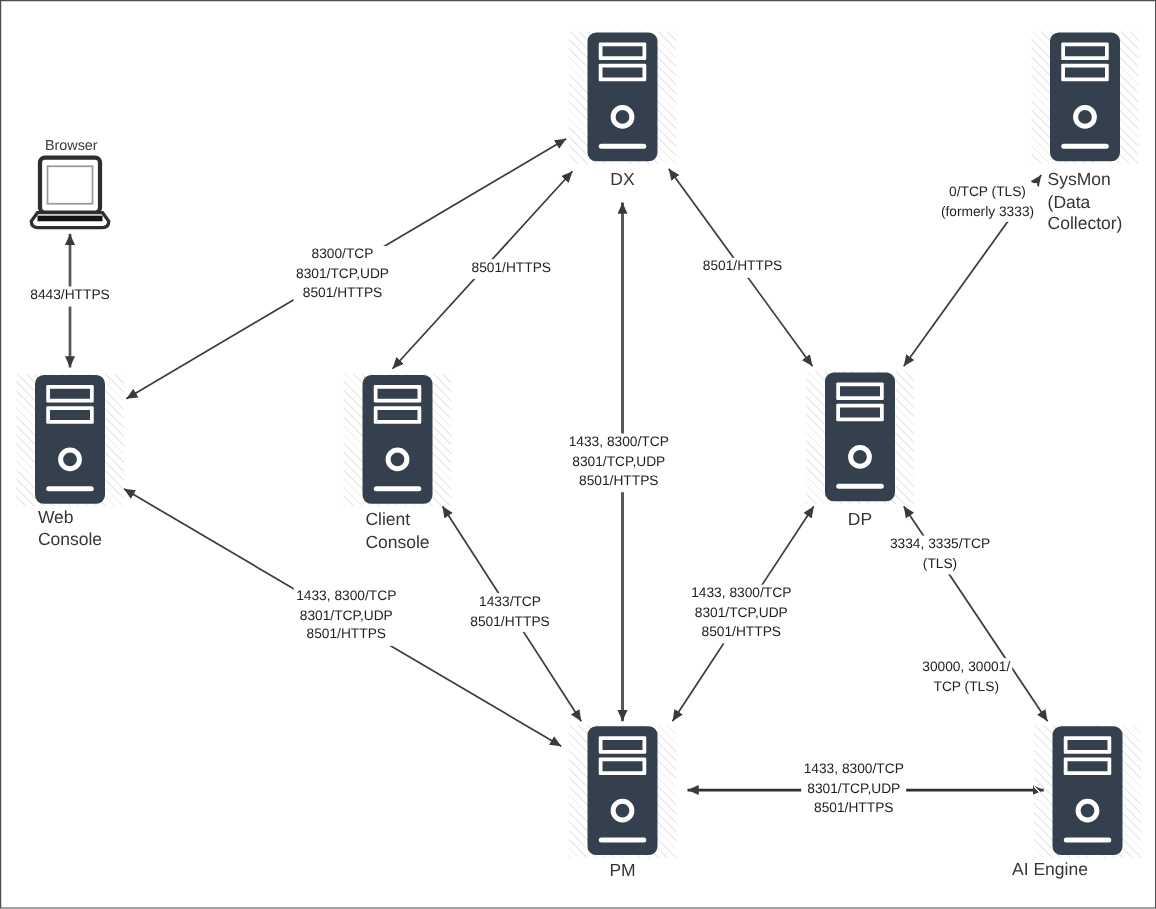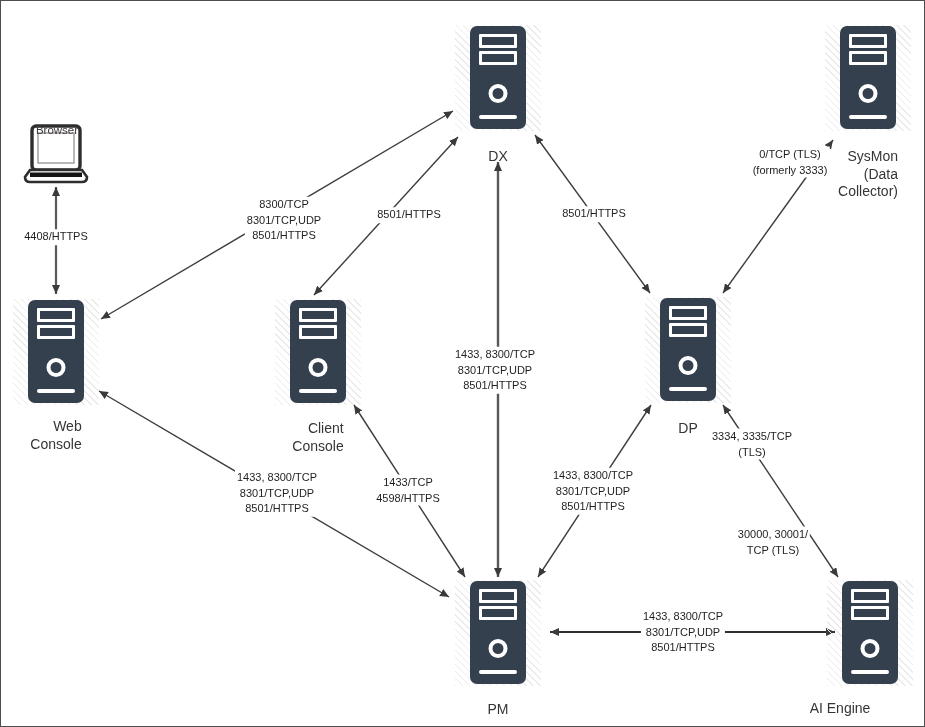--- a/index.html
+++ b/index.html
@@ -20,22 +20,22 @@
   .server .slot{height:8px;border:3px solid #fff;border-radius:1px;margin-bottom:3px;}
   .server .circle{
     position:absolute;left:50%;top:58px;transform:translateX(-50%);
     width:11px;height:11px;border:4px solid #fff;border-radius:50%;
   }
   .server .bar{
     position:absolute;left:50%;bottom:10px;transform:translateX(-50%);
     width:38px;height:4px;background:#fff;border-radius:2px;
   }
   .node-label{
-    position:absolute;transform:translateX(-50%);text-align:right;
-    font-size:14px;line-height:17.5px;color:#353535;white-space:pre-line;margin-top:13px;
+    position:absolute;transform:translateX(-50%);text-align:left;
+    font-size:14px;line-height:17.5px;color:#353535;white-space:pre-line;
   }
   .browser-label{font-size:11.5px;color:#3e3837;}
   .edge-label{
     position:absolute;transform:translate(-50%,-50%);text-align:center;
     font-size:11px;line-height:15.5px;color:#1f1f1f;background:#fff;
     padding:0 2px;white-space:pre-line;
   }
   .laptop{position:absolute;left:21px;top:123px;width:68px;height:61px;}
 </style>
 </head>
@@ -144,36 +144,36 @@
   <div class="server" style="left:841px;top:580px">
     <div class="slots">
         <div class="slot"></div>
         <div class="slot"></div>
       </div>
     <div class="circle"></div>
     <div class="bar"></div>
   </div>
   <div class="node-label" style="left:839px;top:686px">AI Engine</div>
 
-  <div class="edge-label" style="left:55px;top:236px">4408/HTTPS</div>
-  <div class="edge-label" style="left:283px;top:219px">8300/TCP
+  <div class="edge-label" style="left:55px;top:236px">8443/HTTPS</div>
+  <div class="edge-label" style="left:273px;top:219px">8300/TCP
 8301/TCP,UDP
 8501/HTTPS</div>
   <div class="edge-label" style="left:408px;top:214px">8501/HTTPS</div>
   <div class="edge-label" style="left:593px;top:213px">8501/HTTPS</div>
   <div class="edge-label" style="left:494px;top:369px">1433, 8300/TCP
 8301/TCP,UDP
 8501/HTTPS</div>
   <div class="edge-label" style="left:789px;top:161px">0/TCP (TLS)
 (formerly 3333)</div>
   <div class="edge-label" style="left:276px;top:492px">1433, 8300/TCP
 8301/TCP,UDP
 8501/HTTPS</div>
   <div class="edge-label" style="left:407px;top:489px">1433/TCP
-4598/HTTPS</div>
+8501/HTTPS</div>
   <div class="edge-label" style="left:592px;top:490px">1433, 8300/TCP
 8301/TCP,UDP
 8501/HTTPS</div>
   <div class="edge-label" style="left:751px;top:443px">3334, 3335/TCP
 (TLS)</div>
   <div class="edge-label" style="left:772px;top:541px">30000, 30001/
 TCP (TLS)</div>
   <div class="edge-label" style="left:682px;top:631px">1433, 8300/TCP
 8301/TCP,UDP
 8501/HTTPS</div>

